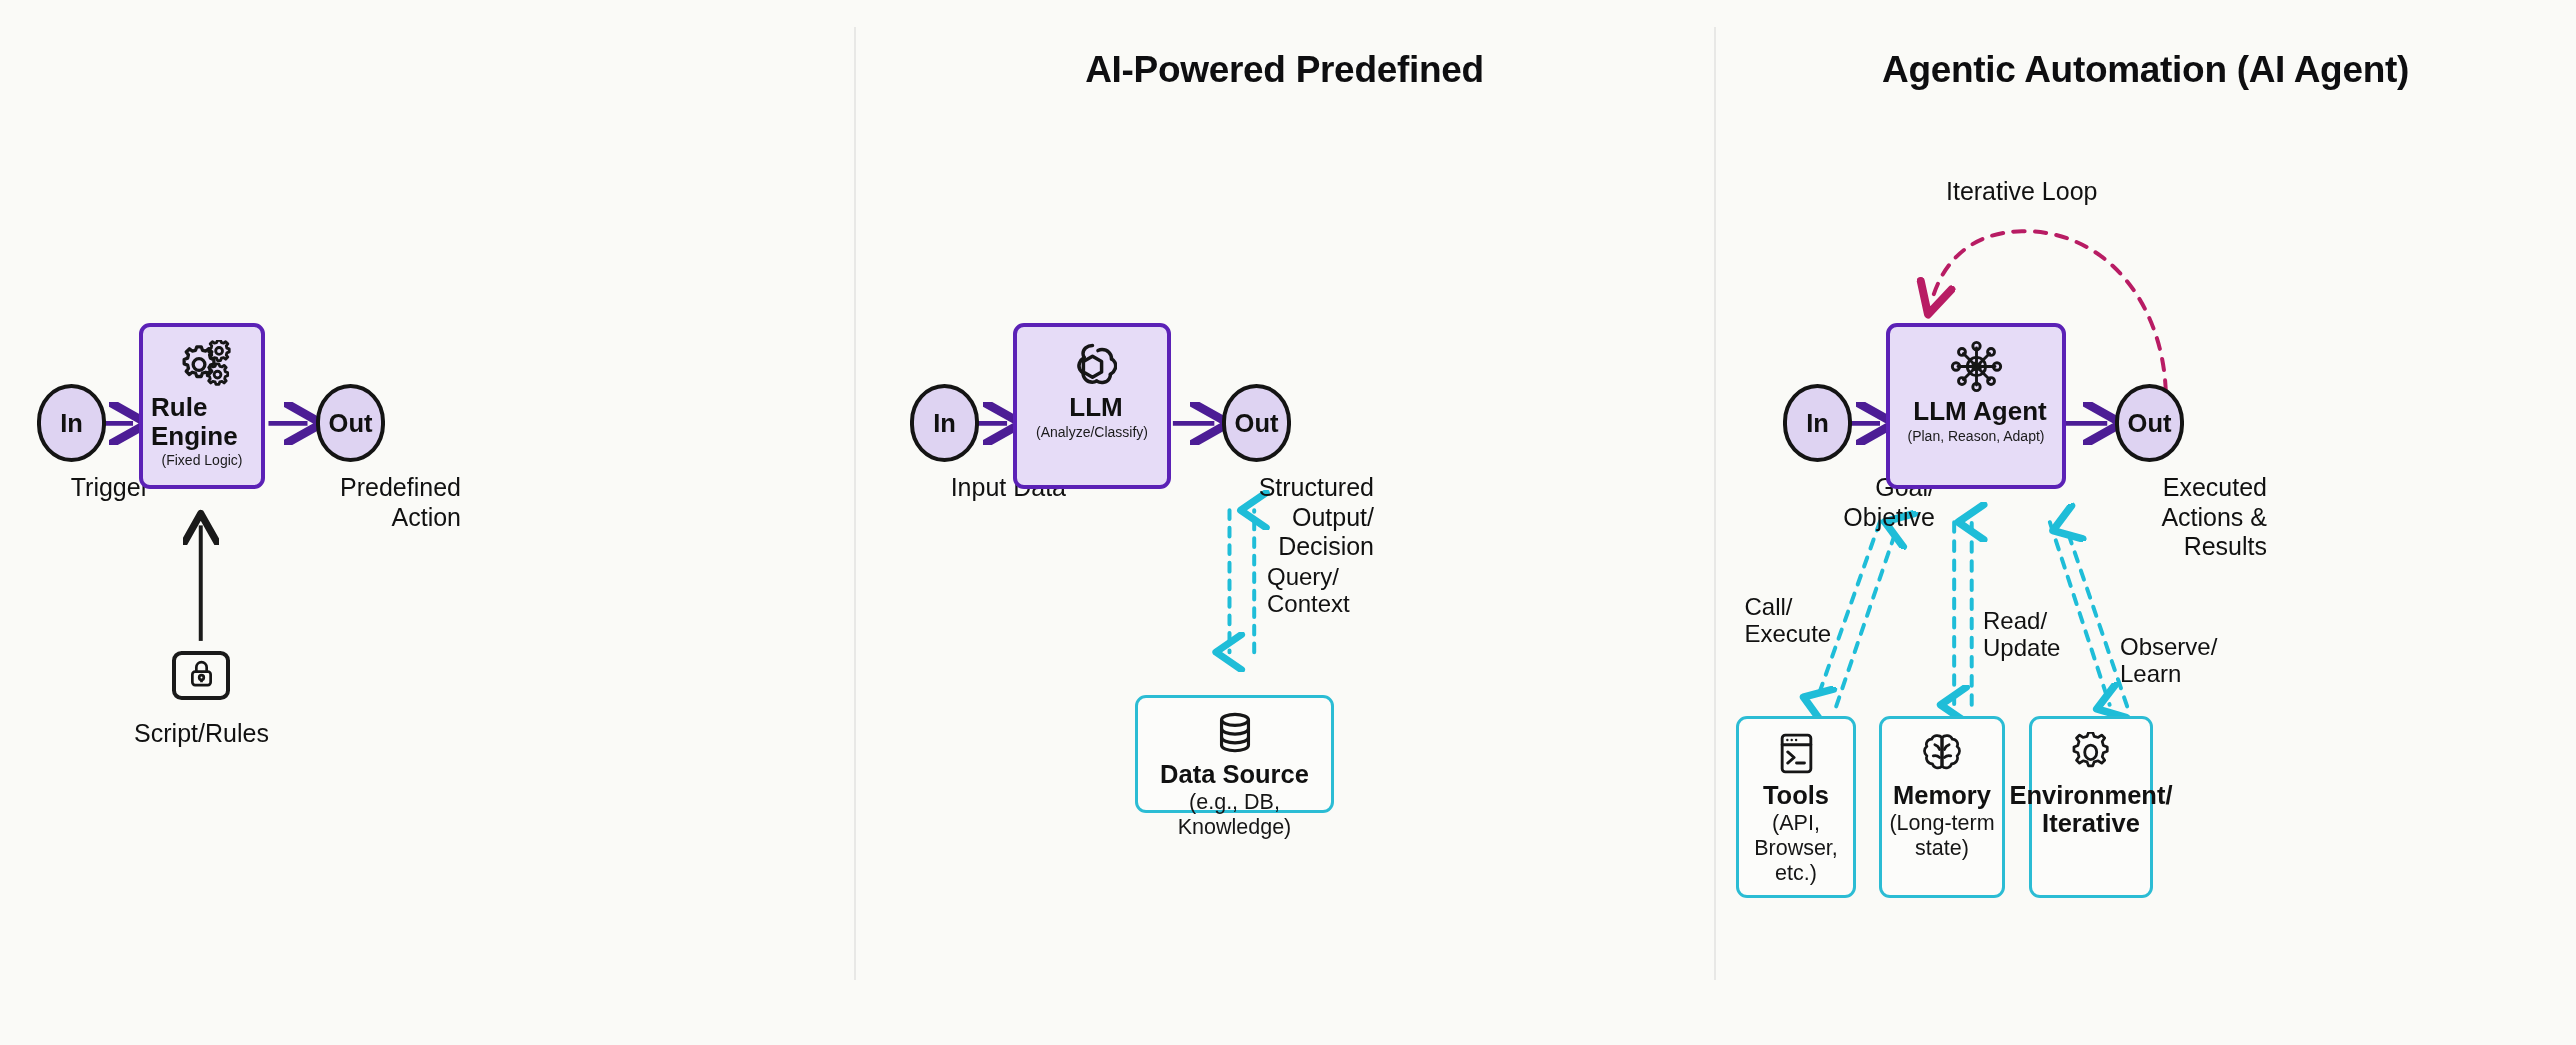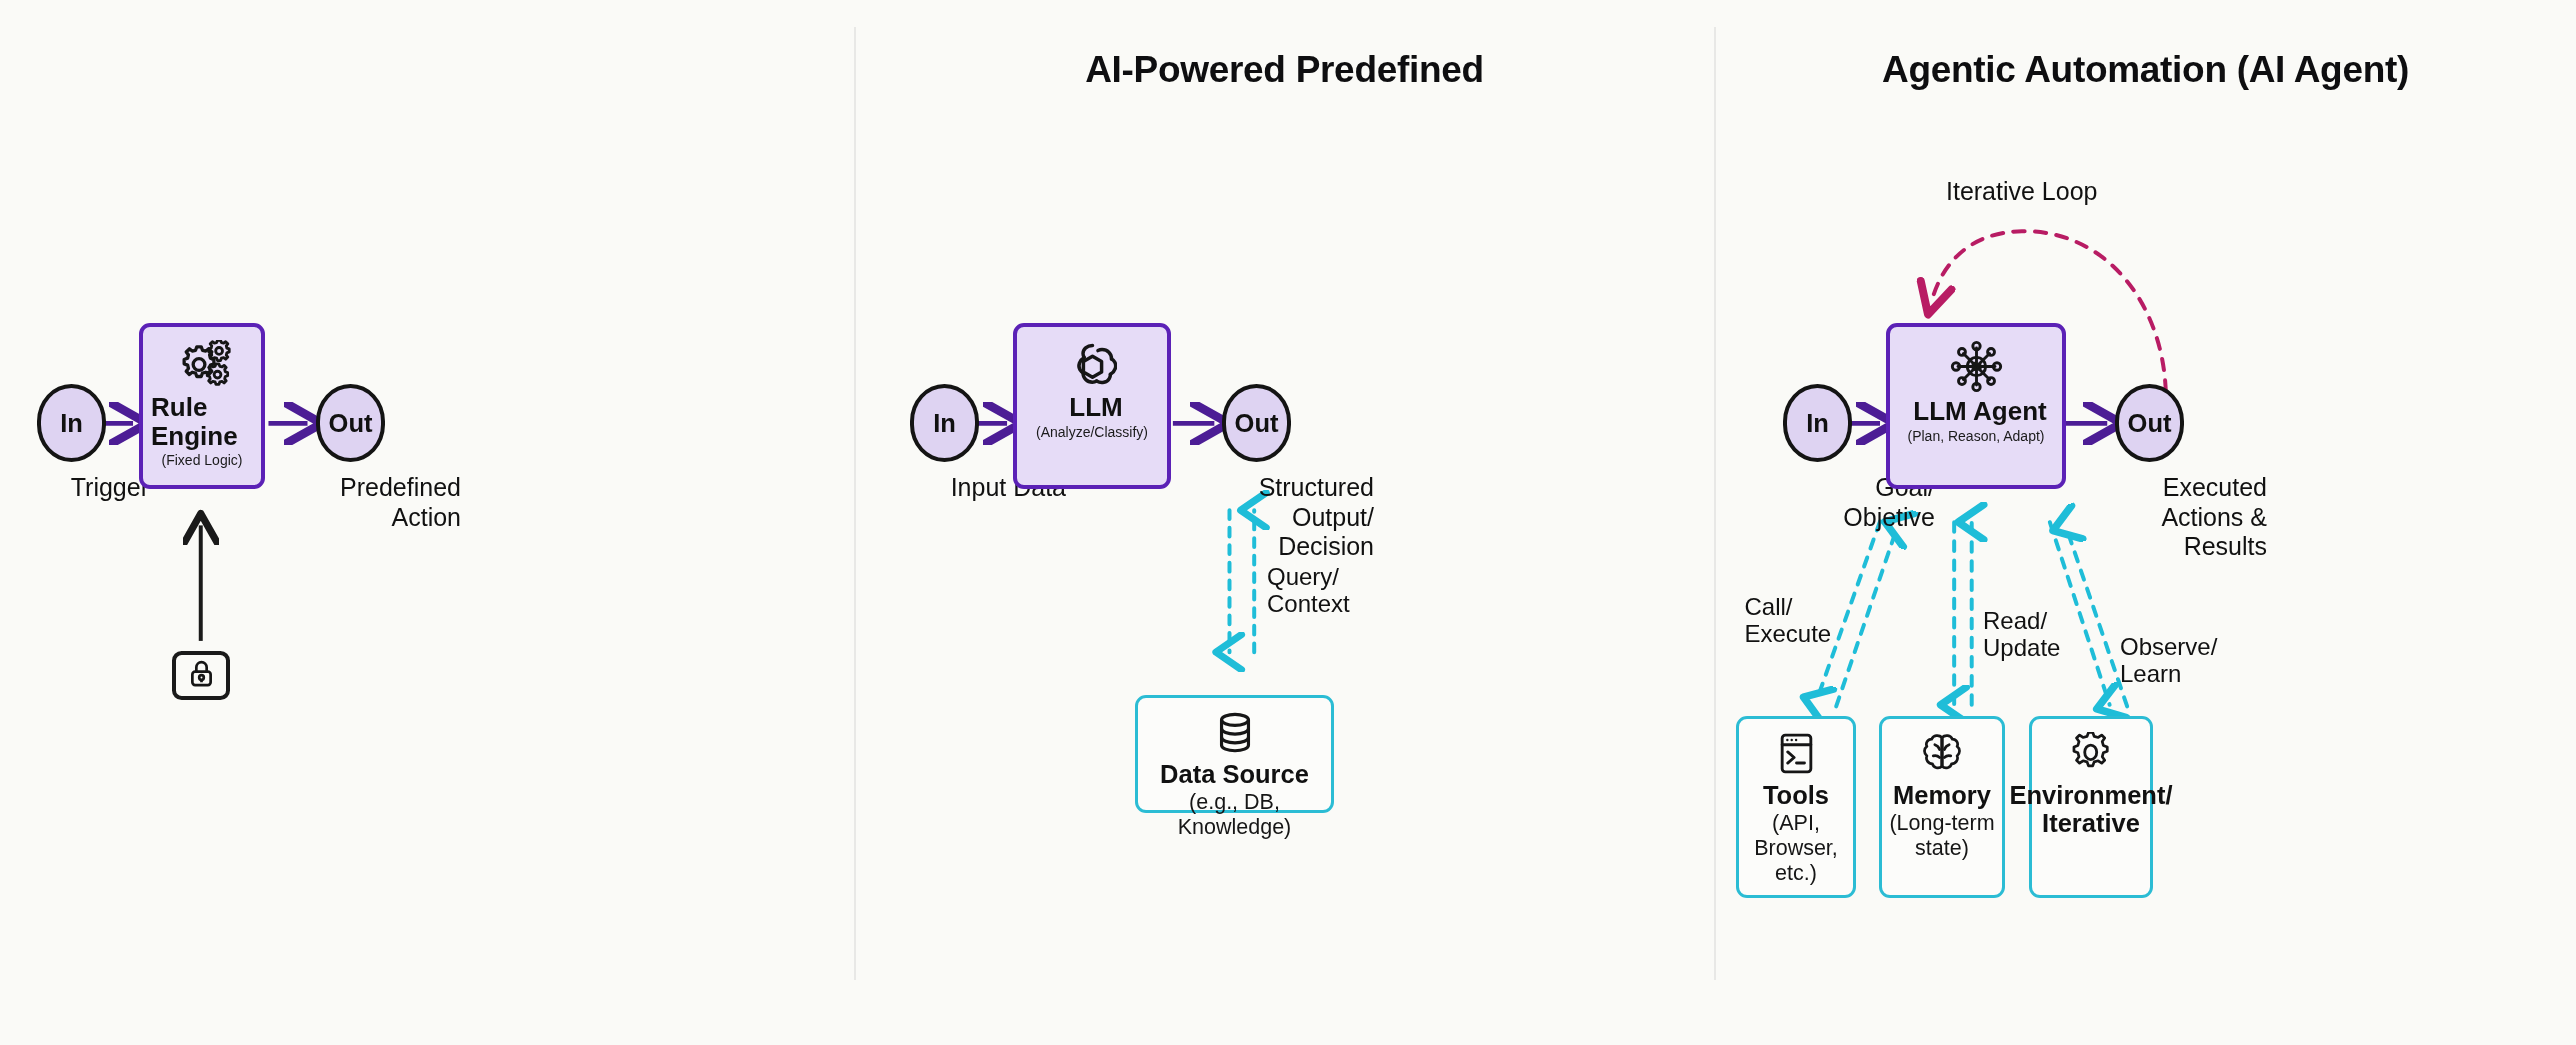--- a/index.html
+++ b/index.html
@@ -160,20 +160,21 @@
         <svg width="27" height="32" viewBox="0 0 34 40">
           <g fill="none" stroke="#161616" stroke-width="3.4" stroke-linejoin="round">
             <rect x="5.5" y="17" width="23" height="17" rx="3.5"></rect>
             <path d="M10.5 17 v-5.5 a6.5 6.5 0 0 1 13 0 V17"></path>
             <circle cx="17" cy="24.4" r="2.9"></circle>
             <path d="M17 26.8 v3.6"></path>
           </g>
         </svg>
       </span>
     </div>
+    <div class="plain-caption" style="left:0;top:719px;width:403px;">Script/Rules</div>
   </div>
 
   <div class="panel" id="panel-2">
     <div class="panel-title">AI-Powered Predefined</div>
 
     <svg class="overlay" viewBox="0 0 1080 1312">
       <defs>
         <marker id="ar-purple-2" markerWidth="9" markerHeight="9" refX="5" refY="4.5" orient="auto">
           <path d="M0,0 L8,4.5 L0,9" fill="none" stroke="#4C1D95" stroke-width="1.8" stroke-linecap="round" stroke-linejoin="round"></path>
         </marker>

